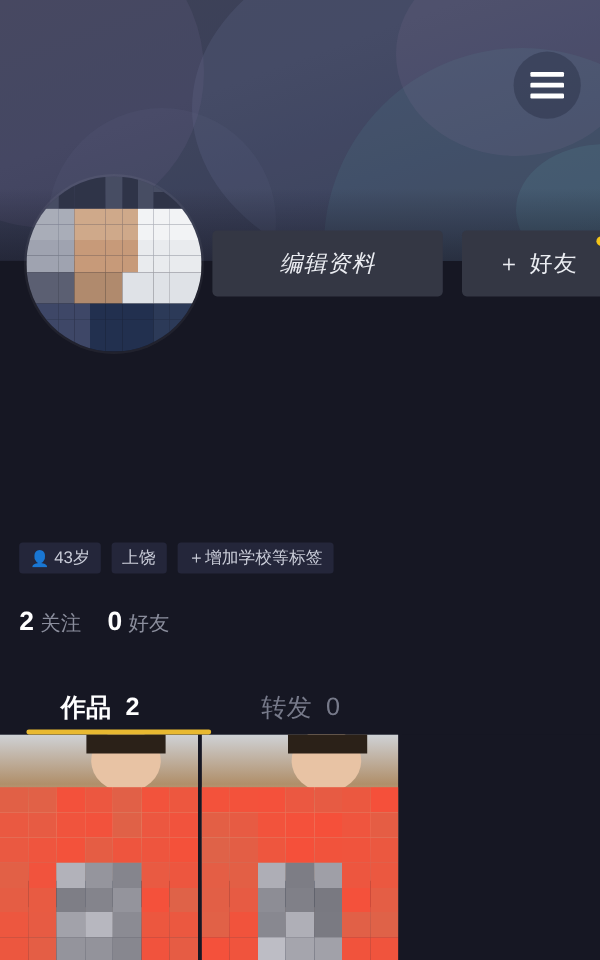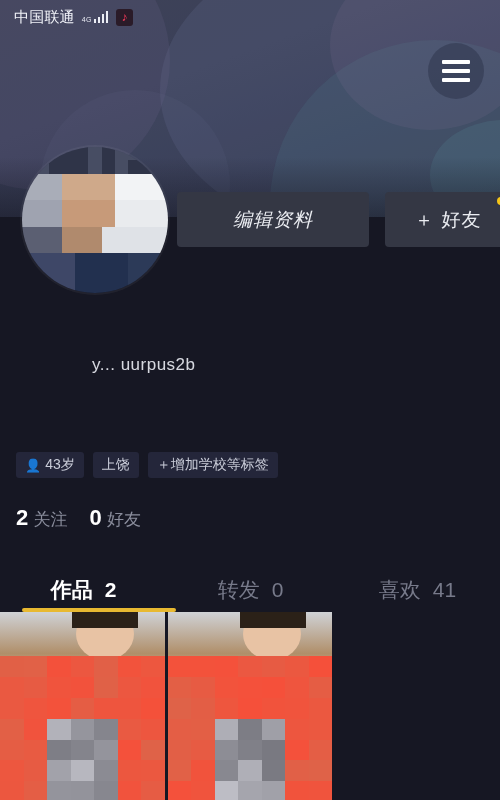--- a/index.html
+++ b/index.html
@@ -143,35 +143,20 @@
 <div class="banner">
   <div class="blob b1"></div>
   <div class="blob b2"></div>
   <div class="blob b3"></div>
   <div class="blob b4"></div>
   <div class="blob b5"></div>
   <div class="blob b6"></div>
 </div>
 
 <div class="statusbar">
-  <div class="sb-left">
-    <span class="carrier">中国联通</span>
-    <span class="net-stack">
-      <span class="net-label">4G</span>
-      <span class="bars">
-          <i></i>
-          <i></i>
-          <i></i>
-          <i></i>
-        </span>
-    </span>
-    <span class="dy-badge">
-      <span class="note">♪</span>
-    </span>
-  </div>
 </div>
 
 <div class="menu-btn">
   <span class="halo"></span>
   <span class="bars3">
       <i></i>
       <i></i>
       <i></i>
     </span>
 </div>
@@ -342,21 +327,20 @@
         <div style="background: rgb(75, 78, 92);"></div>
         <div style="background: rgb(75, 78, 92);"></div>
         <div style="background: rgb(106, 93, 51);"></div>
         <div style="background: rgb(106, 93, 51);"></div>
         <div style="background: rgb(106, 93, 51);"></div>
         <div style="background: rgb(106, 93, 51);"></div>
         <div style="background: rgb(106, 93, 51);"></div>
         <div style="background: rgb(106, 93, 51);"></div>
       </div>
   </div>
-  <div class="uid">y... uurpus2b</div>
   <div class="uid-mask" id="uid-pix" style="grid-template-columns: repeat(8, 1fr); grid-template-rows: repeat(2, 1fr);">
       <div style="background: rgba(171, 168, 174, 0.77);"></div>
       <div style="background: rgba(160, 159, 167, 0.72);"></div>
       <div style="background: rgba(182, 177, 182, 0.816);"></div>
       <div style="background: rgba(157, 156, 165, 0.71);"></div>
       <div style="background: rgba(128, 131, 144, 0.584);"></div>
       <div style="background: rgba(182, 177, 182, 0.816);"></div>
       <div style="background: rgba(138, 139, 151, 0.627);"></div>
       <div style="background: rgba(124, 127, 141, 0.565);"></div>
       <div style="background: rgba(149, 149, 158, 0.675);"></div>
@@ -395,24 +379,20 @@
     </div>
 
   <div class="tabs" id="tabs">
       <div class="tab active">
         <span>作品</span>
         <span class="cnt">2</span>
       </div>
       <div class="tab">
         <span>转发</span>
         <span class="cnt">0</span>
-      </div>
-      <div class="tab">
-        <span>喜欢</span>
-        <span class="cnt">41</span>
       </div>
     </div>
   <div class="tab-underline"></div>
 
   <div class="grid" id="grid">
       <div class="cell">
         <div class="thumb-photo" style="background: linear-gradient(rgb(207, 210, 214) 0%, rgb(176, 143, 106) 22%, rgb(227, 191, 160) 40%, rgb(27, 34, 55) 100%);">
           <div style="position: absolute; left: 46%; top: -4px; width: 58px; height: 52px; border-radius: 50%; background: rgb(232, 195, 164);"></div>
           <div style="position: absolute; left: 44%; top: -14px; width: 66px; height: 30px; border-radius: 50% 50% 0px 0px; background: rgb(43, 33, 24);"></div>
           <div style="position: absolute; left: 0px; bottom: 44px; width: 100%; height: 22px; background: rgb(18, 26, 44);"></div>

